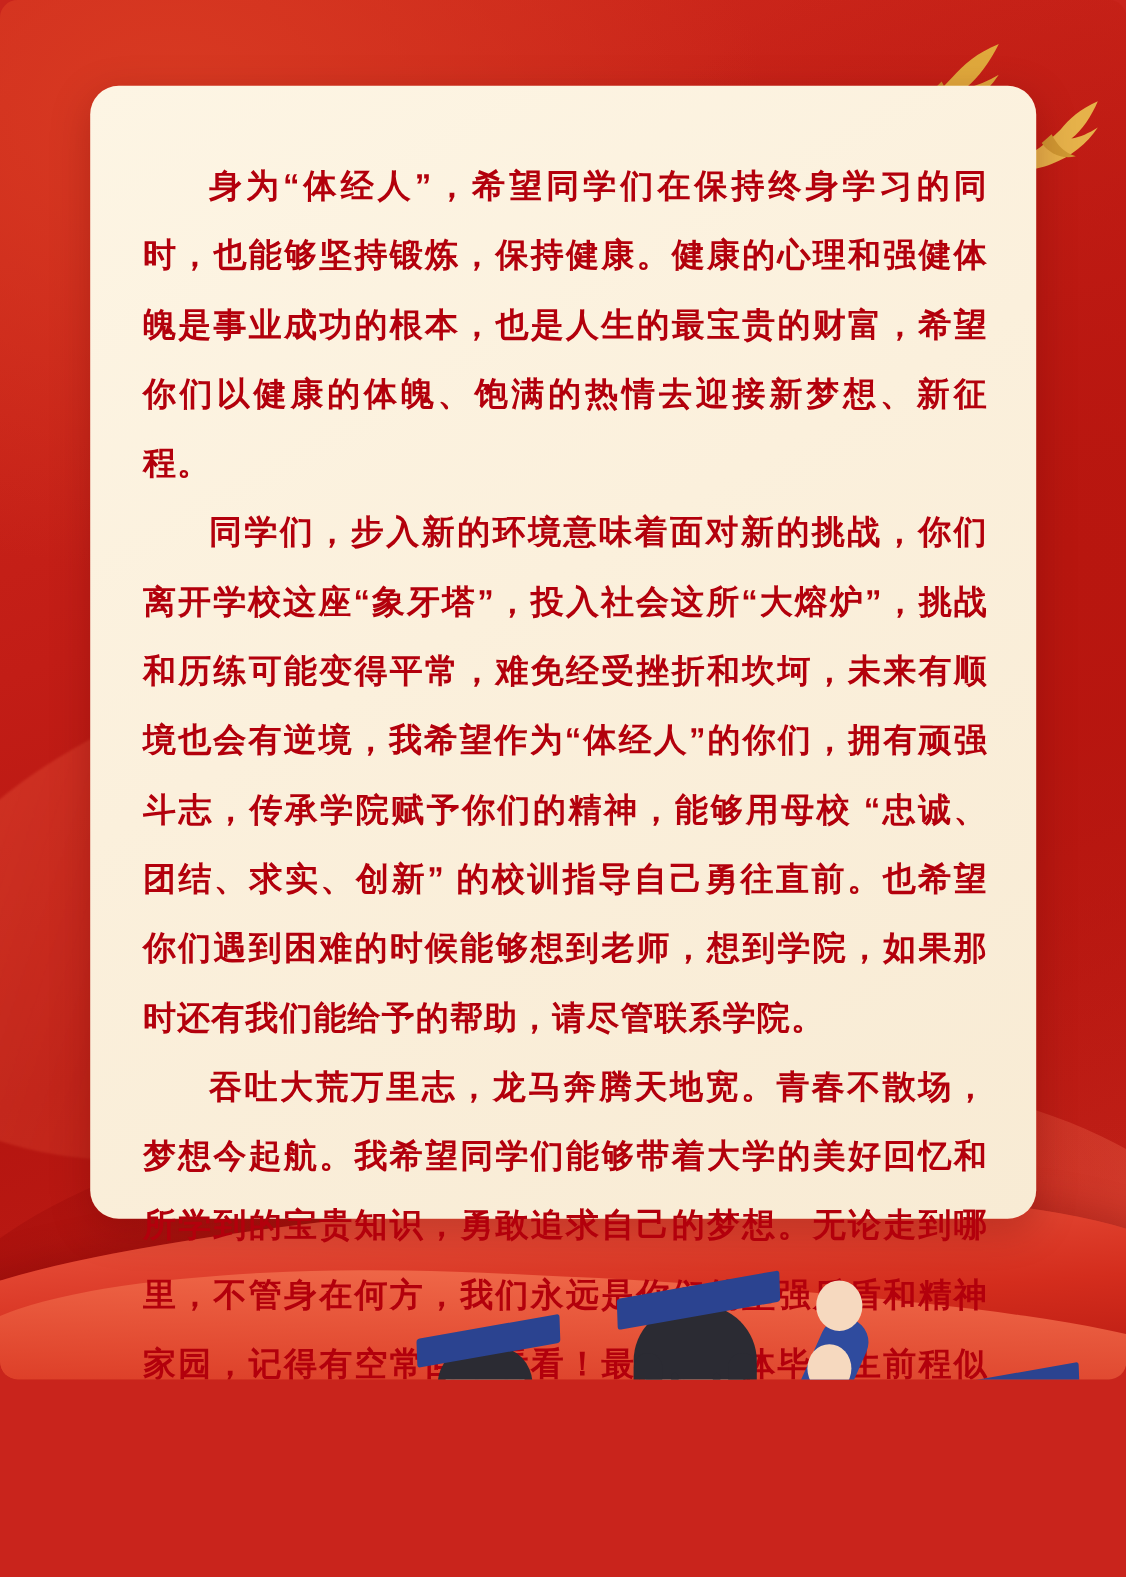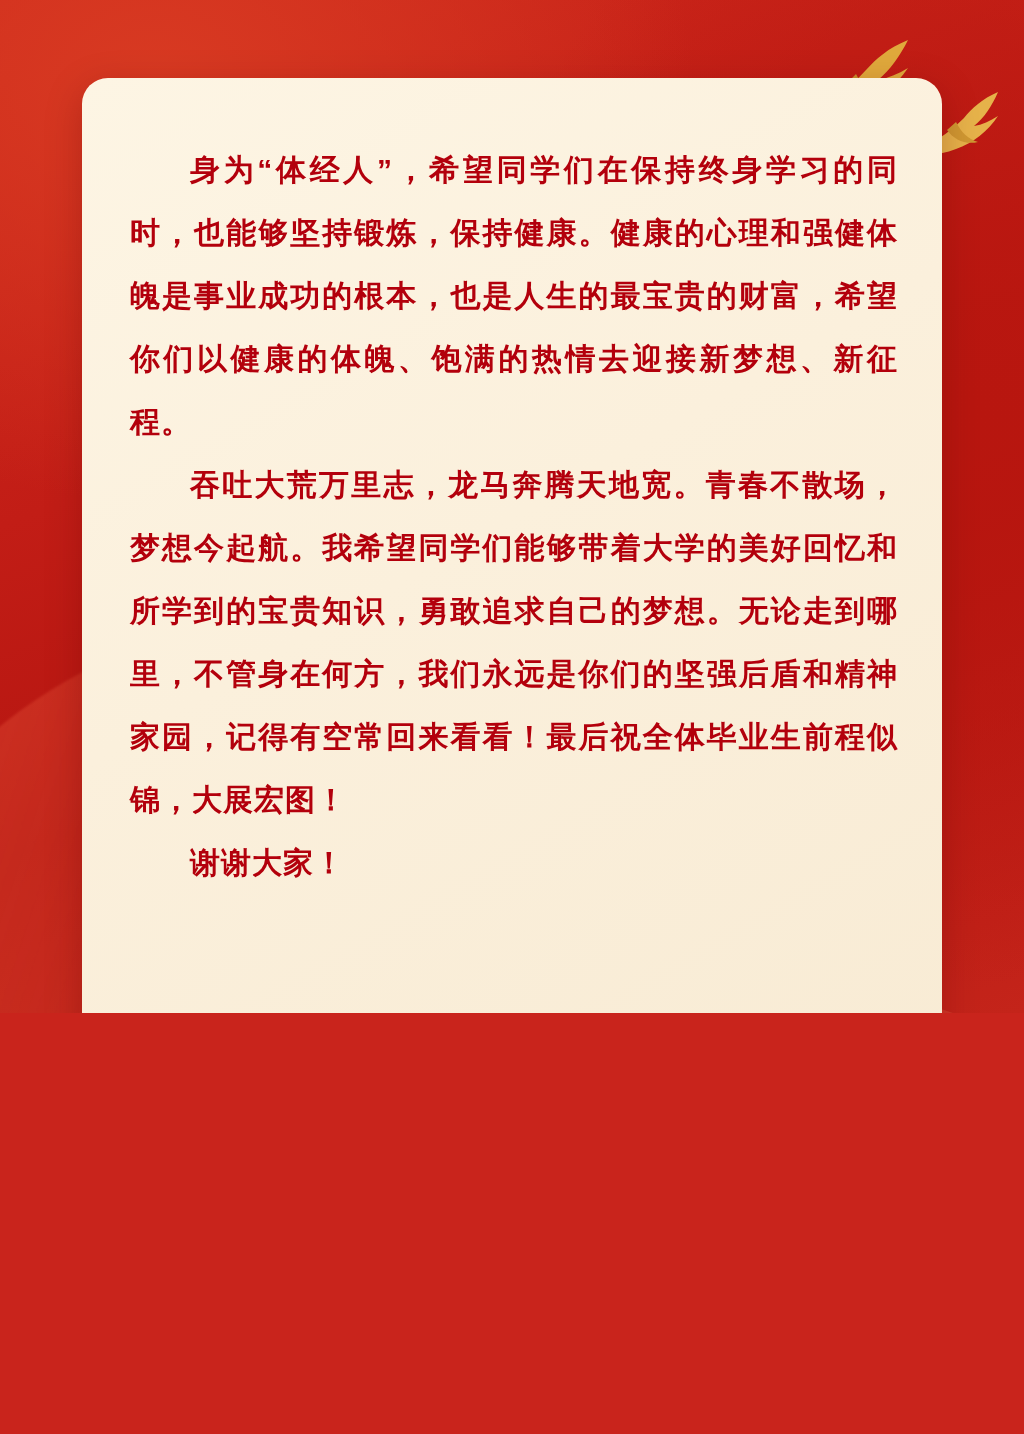--- a/index.html
+++ b/index.html
@@ -10,26 +10,27 @@
     width: 1024px;
     height: 1434px;
     overflow: hidden;
     font-family: "Liberation Sans", sans-serif;
     background: #c9241c;
   }
 
   #poster {
     position: relative;
     width: 1024px;
-    height: 1013px;
+    height: 1254px;
     overflow: hidden;
     background:
       radial-gradient(ellipse 900px 700px at 15% 8%, #d83a22 0%, rgba(216,58,34,0) 60%),
       radial-gradient(ellipse 800px 900px at 95% 40%, #b8160f 0%, rgba(184,22,15,0) 65%),
       linear-gradient(160deg, #cf2a1c 0%, #c21d16 38%, #b51510 62%, #c4241a 100%);
+    border-radius: 16px;
   }
 
   
   .silk {
     position: absolute;
     pointer-events: none;
   }
   .silk1 {
     left: -120px; top: 620px;
     width: 700px; height: 420px;
@@ -203,20 +204,21 @@
       <path d="M52 34 C57 44 64 51 74 54 C62 57 50 52 43 42 Z" fill="#cf9832"></path>
     </svg>
   </div>
 
   <div class="ribbon"></div>
   <div class="ribbon2"></div>
 
   <div id="paper">
     <div id="letter-body">
       <p>身为“体经人”，希望同学们在保持终身学习的同时，也能够坚持锻炼，保持健康。健康的心理和强健体魄是事业成功的根本，也是人生的最宝贵的财富，希望你们以健康的体魄、饱满的热情去迎接新梦想、新征程。</p>
+      <p>同学们，步入新的环境意味着面对新的挑战，你们离开学校这座“象牙塔”，投入社会这所“大熔炉”，挑战和历练可能变得平常，难免经受挫折和坎坷，未来有顺境也会有逆境，我希望作为“体经人”的你们，拥有顽强斗志，传承学院赋予你们的精神，能够用母校 “忠诚、团结、求实、创新” 的校训指导自己勇往直前。也希望你们遇到困难的时候能够想到老师，想到学院，如果那时还有我们能给予的帮助，请尽管联系学院。</p>
       <p>吞吐大荒万里志，龙马奔腾天地宽。青春不散场，梦想今起航。我希望同学们能够带着大学的美好回忆和所学到的宝贵知识，勇敢追求自己的梦想。无论走到哪里，不管身在何方，我们永远是你们的坚强后盾和精神家园，记得有空常回来看看！最后祝全体毕业生前程似锦，大展宏图！</p>
       <p>谢谢大家！</p>
     </div>
   </div>
 
   <div id="grads">
 
     <div class="grad" style="left:10px; top:60px; width:200px; height:270px;">
       <div class="gown" style="left:10px; top:110px; width:190px; height:220px;"></div>
       <div class="face" style="left:62px; top:58px; width:78px; height:86px;"></div>

